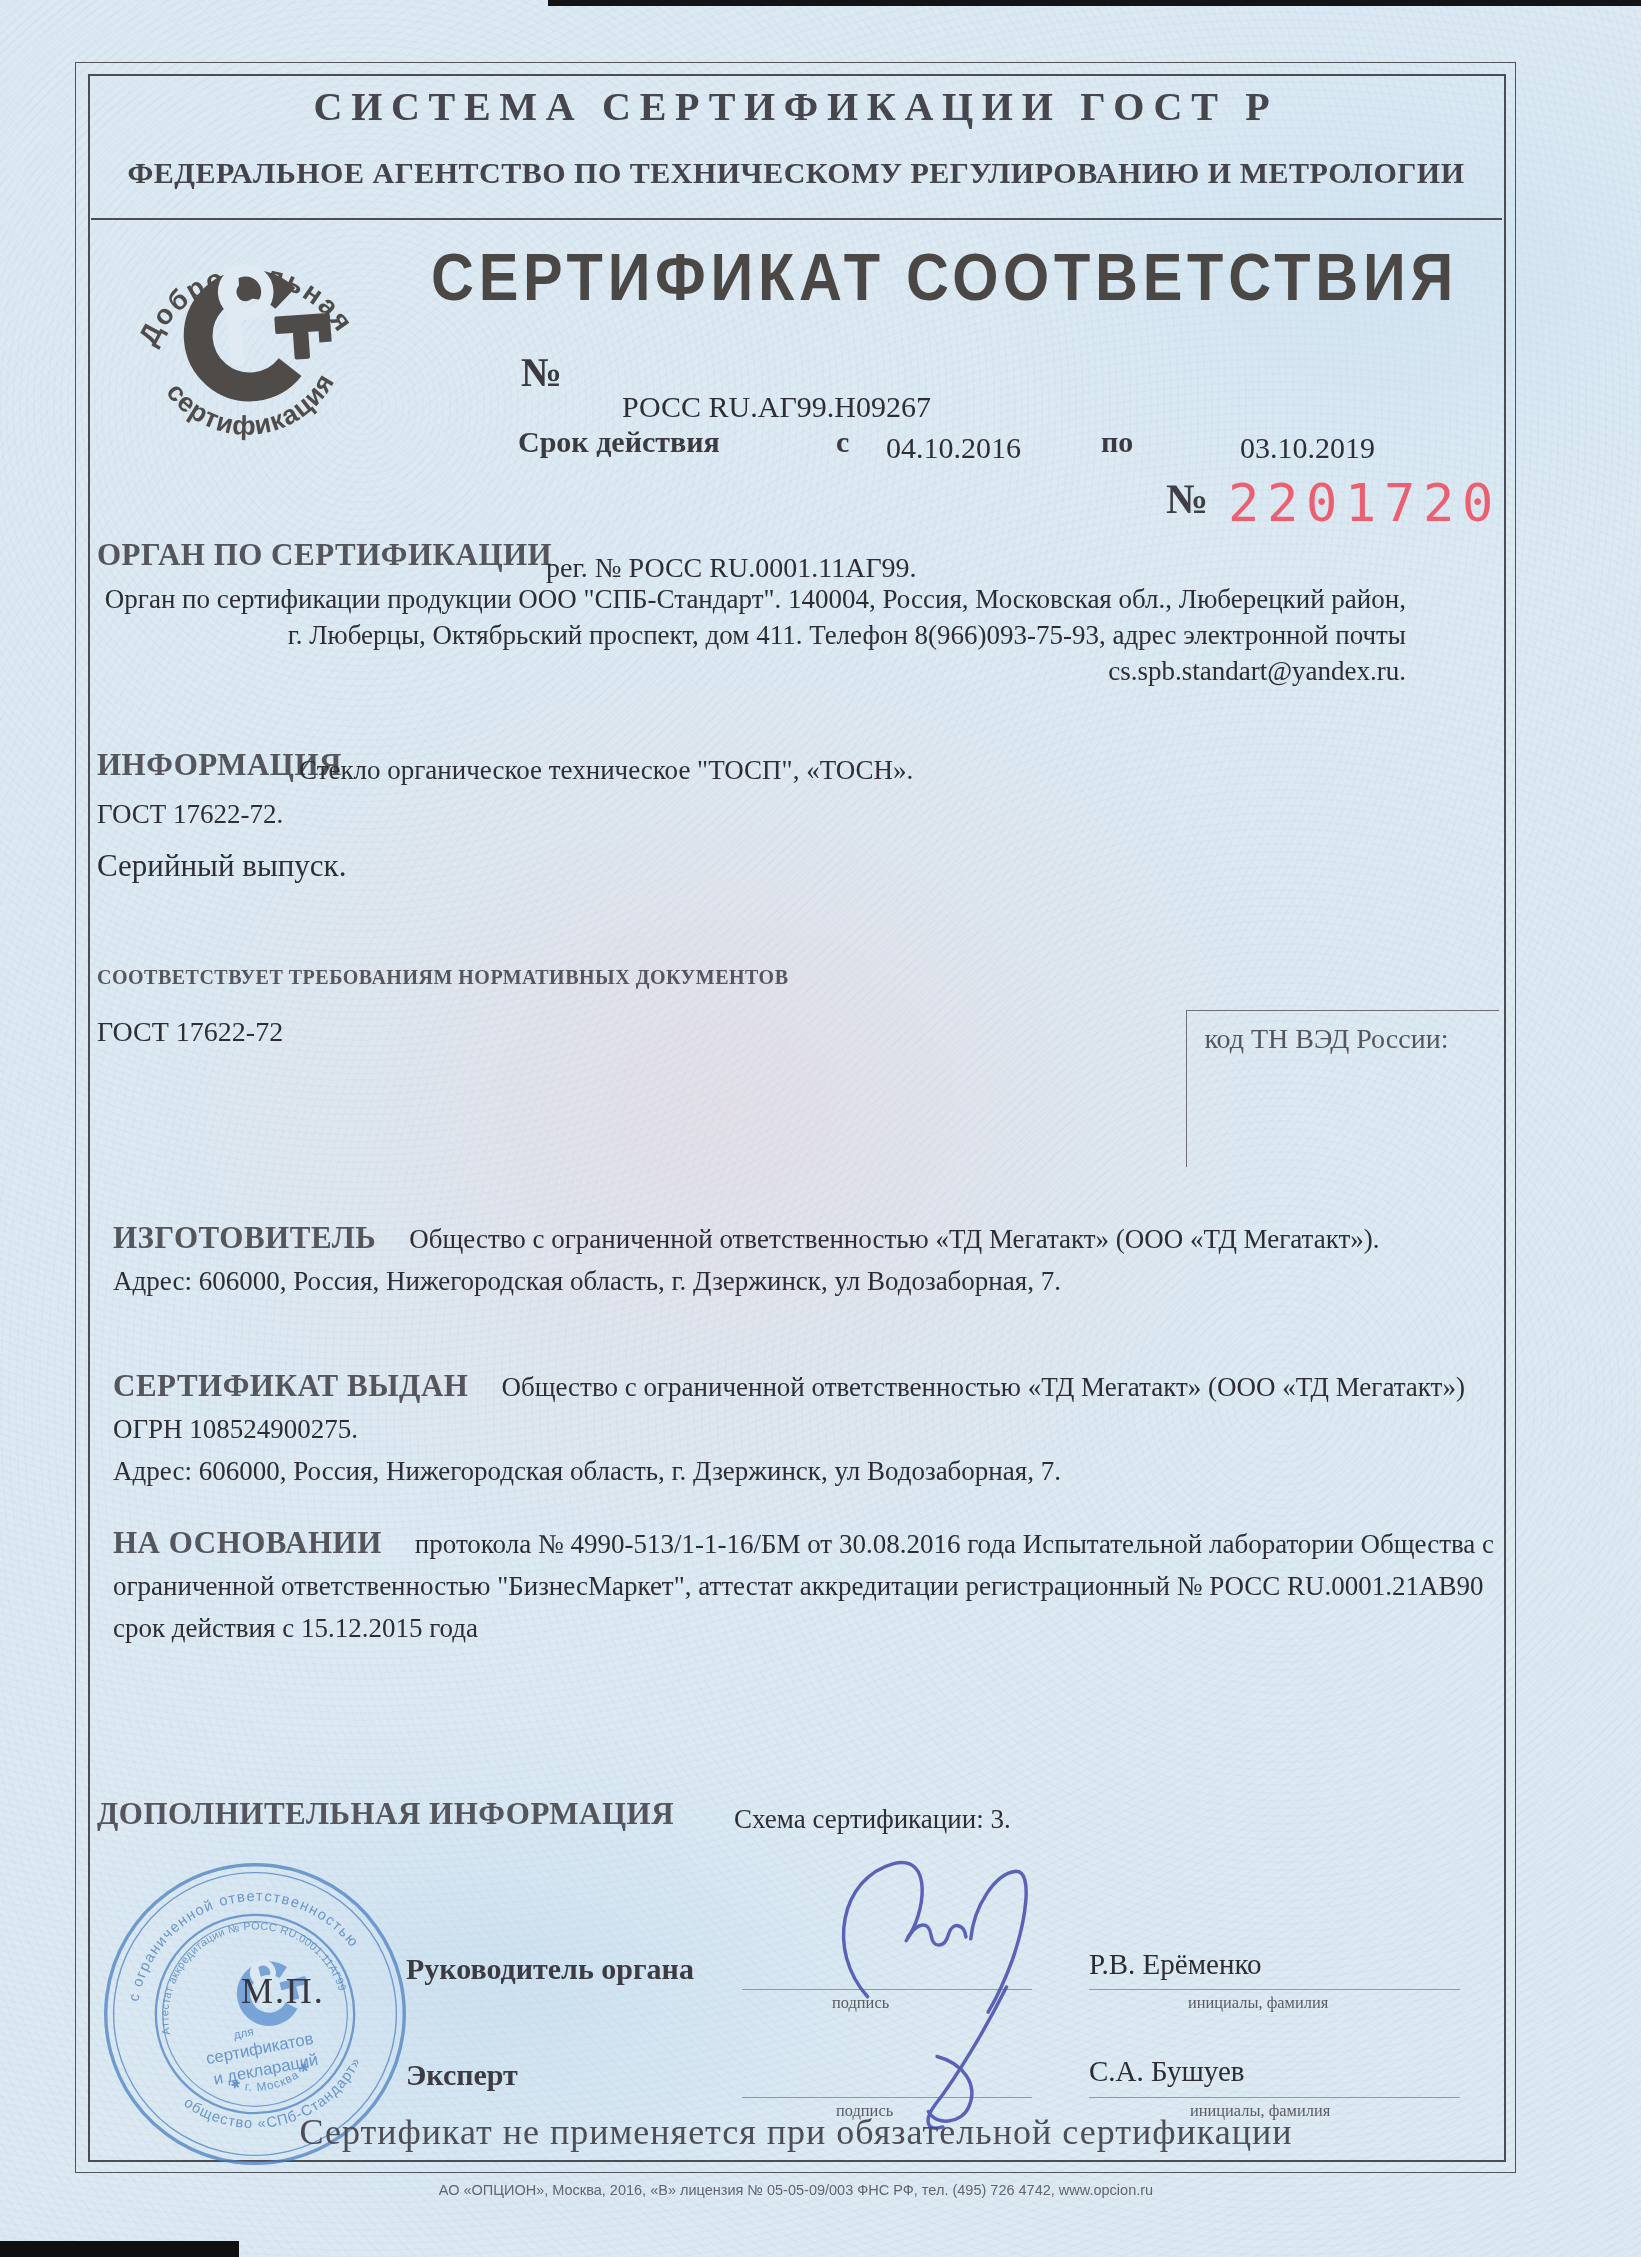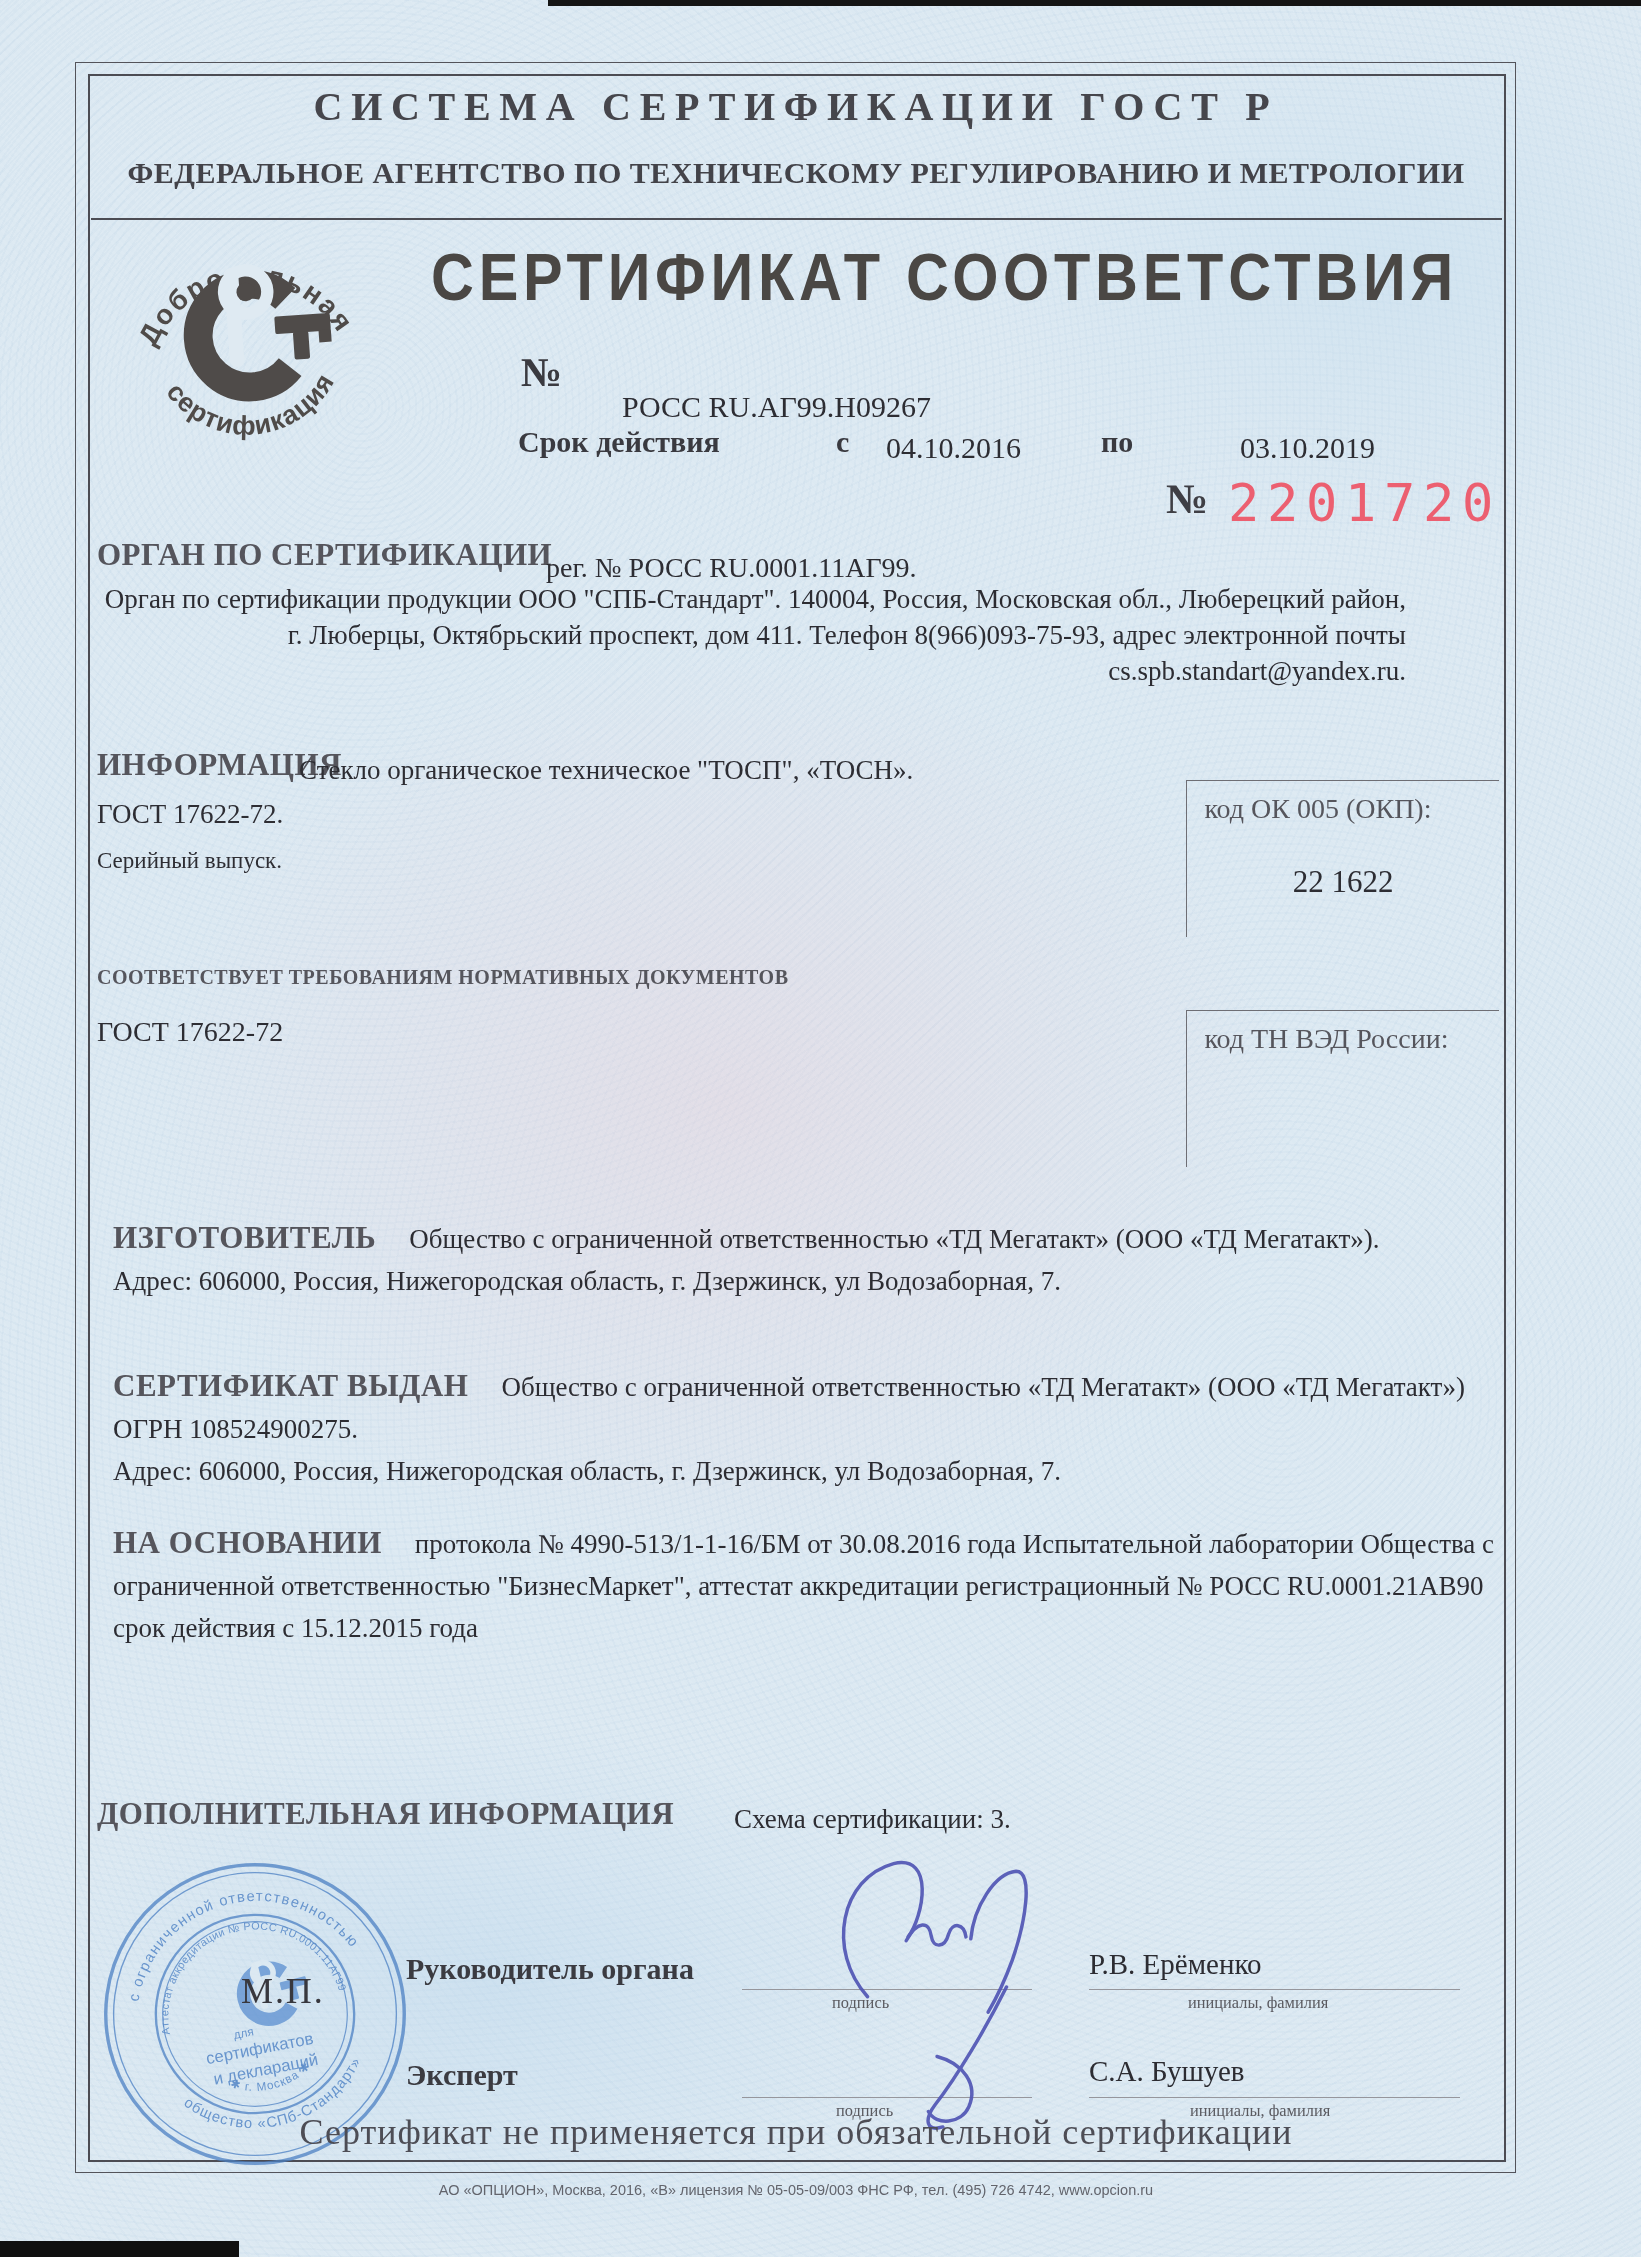--- a/index.html
+++ b/index.html
@@ -46,21 +46,21 @@
       letter-spacing:7.7px;color:#ec5f70;}
   
   .slabel{font-weight:700;color:#55555c;letter-spacing:0.5px;}
   .body-text{font-size:27px;line-height:36px;color:#2c2c32;text-align:right;}
   .org-label{left:97px;top:537px;font-size:31px;}
   .org-reg{left:546px;top:552px;font-size:28px;}
   .org-para{left:97px;top:581px;width:1309px;}
   .prod-label{left:97px;top:747px;font-size:31px;}
   .prod-value{left:299px;top:755px;font-size:27px;}
   .prod-gost{left:97px;top:799px;font-size:27px;}
-  .prod-serial{left:97px;top:848px;font-size:23px;}
+  .prod-serial{left:97px;top:848px;font-size:31px;}
   .codebox{border-top:1.9px solid #6e6e74;border-left:1.9px solid #6e6e74;}
   .box1{left:1186px;top:780px;width:312px;height:156px;}
   .box2{left:1186px;top:1010px;width:312px;height:156px;}
   .codebox .cb-label{position:absolute;left:17.4px;top:11.6px;font-size:28px;color:#55555c;}
   .codebox .cb-value{position:absolute;left:0;top:83px;width:100%;text-align:center;font-size:31px;}
   .conf-label{left:97px;top:966px;font-size:20px;}
   .conf-value{left:97px;top:1016px;font-size:28px;}
   .para{font-size:27px;line-height:42px;color:#2c2c32;margin-left:16px;}
   .para .slabel{font-size:31px;margin-right:33px;}
   .manu-para{left:97px;top:1217px;width:1402px;}
@@ -146,24 +146,20 @@
 
   <div class="abs org-label slabel">ОРГАН ПО СЕРТИФИКАЦИИ</div>
   <div class="abs org-reg">рег. № РОСС RU.0001.11АГ99.</div>
   <div class="abs org-para body-text">Орган по сертификации продукции ООО "СПБ-Стандарт". 140004, Россия, Московская обл., Люберецкий район, г. Люберцы, Октябрьский проспект, дом 411. Телефон 8(966)093-75-93, адрес электронной почты cs.spb.standart@yandex.ru.</div>
 
   <div class="abs prod-label slabel">ИНФОРМАЦИЯ</div>
   <div class="abs prod-value">Стекло органическое техническое "ТОСП", «ТОСН».</div>
   <div class="abs prod-gost">ГОСТ 17622-72.</div>
   <div class="abs prod-serial">Серийный выпуск.</div>
 
-  <div class="abs codebox box1">
-    <div class="cb-label">код ОК 005 (ОКП):</div>
-    <div class="cb-value">22 1622</div>
-  </div>
 
   <div class="abs conf-label slabel">СООТВЕТСТВУЕТ ТРЕБОВАНИЯМ НОРМАТИВНЫХ ДОКУМЕНТОВ</div>
   <div class="abs conf-value">ГОСТ 17622-72</div>
 
   <div class="abs codebox box2">
     <div class="cb-label">код ТН ВЭД России:</div>
     <div class="cb-value"></div>
   </div>
 
   <div class="abs para manu-para">

